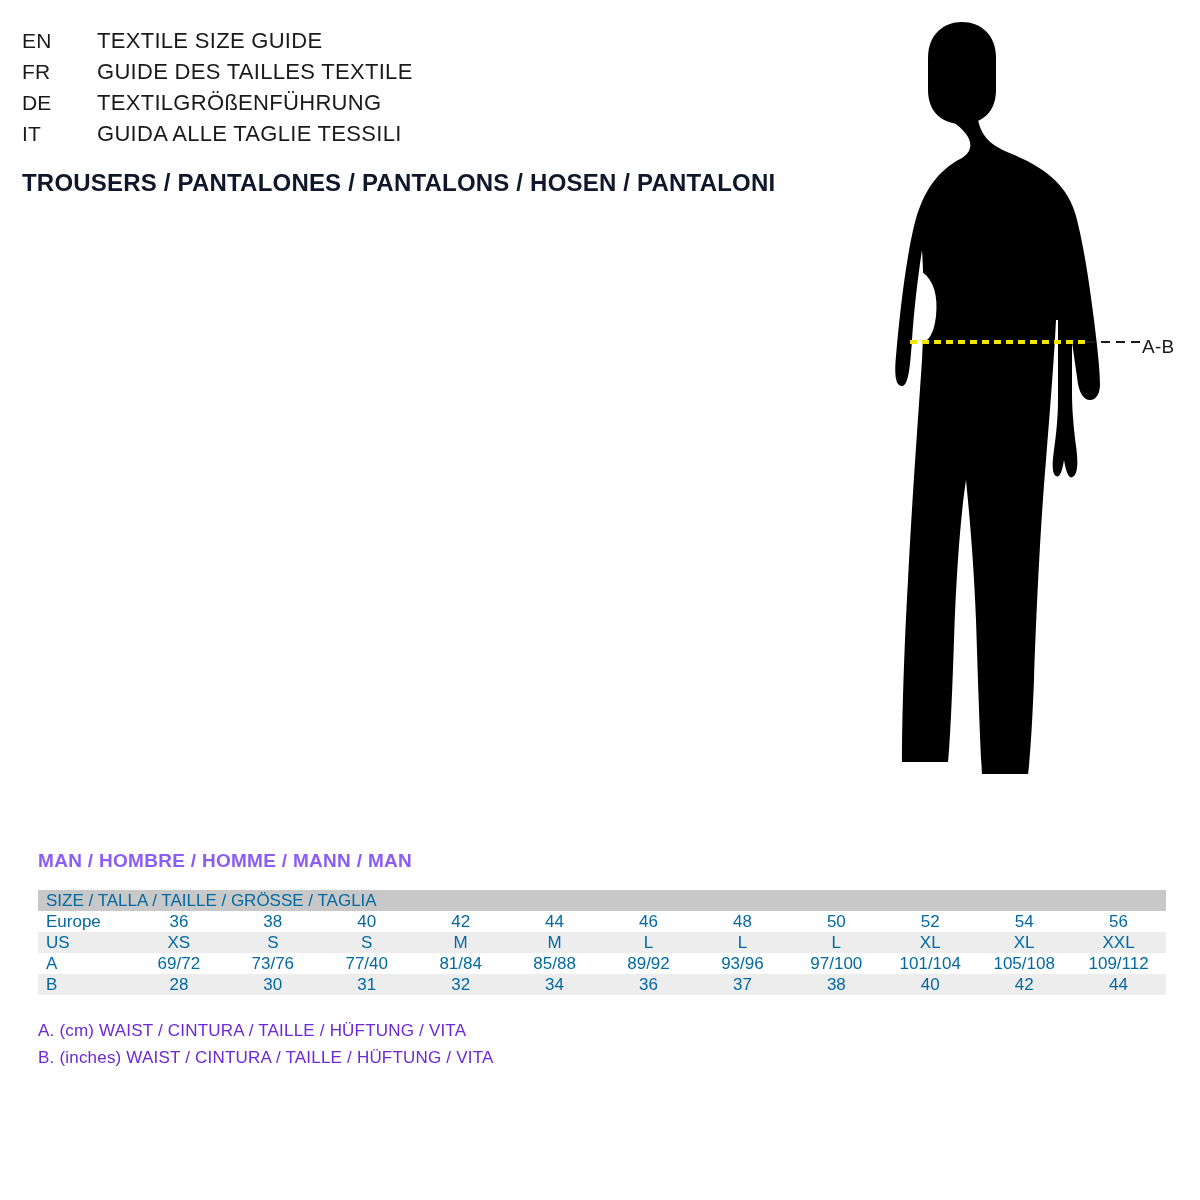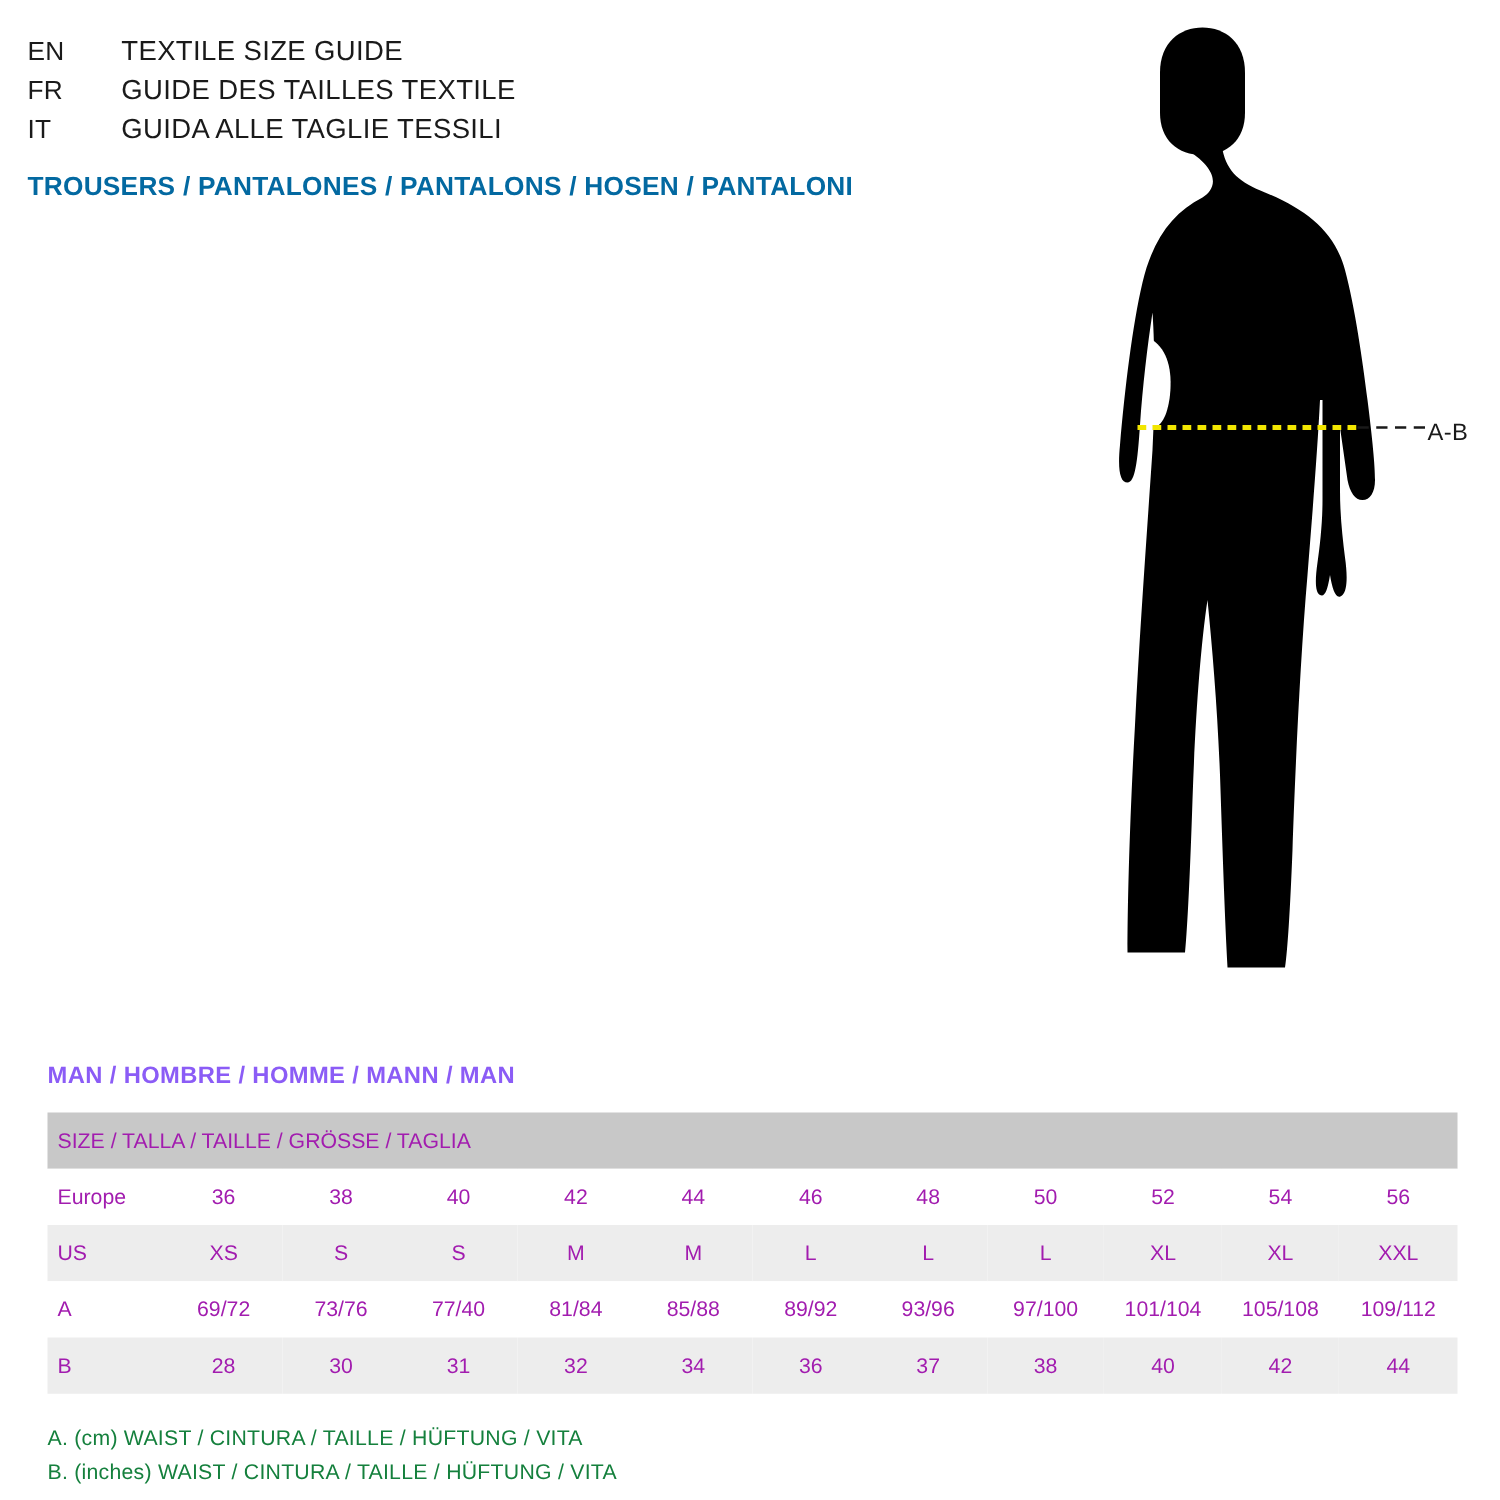--- a/index.html
+++ b/index.html
@@ -34,24 +34,24 @@
     letter-spacing: 0.2px;
     color: #1a1a1a;
   }
   .lang-text {
     font-size: 22px;
     letter-spacing: 0.3px;
     color: #1a1a1a;
   }
   .subtitle {
     margin-top: 17px;
-    font-size: 21px;
+    font-size: 24px;
     font-weight: bold;
     letter-spacing: 0.2px;
-    color: #0369a1;
+    color: #0f172a;
   }
 
   
   .figure-wrap {
     position: absolute;
     left: 810px;
     top: 20px;
     width: 380px;
     height: 790px;
   }
@@ -81,22 +81,22 @@
     color: #8b5cf6;
     margin-bottom: 18px;
   }
   table.size-table {
     border-collapse: collapse;
     width: 1128px;
     table-layout: fixed;
   }
   table.size-table td {
     font-size: 17px;
-    color: #a21caf;
-    padding: 12px;
+    color: #0369a1;
+    padding: 0;
     height: 21px;
     vertical-align: middle;
   }
   .row-header td {
     background: #c8c8c8;
     font-size: 17px;
     height: 33px;
   }
   .row-alt td {
     background: #ededed;
@@ -110,41 +110,45 @@
     width: 168px;
   }
   .cell-val {
     text-align: center;
   }
   .footnotes {
     margin-top: 22px;
   }
   .footnote {
     font-size: 17px;
-    color: #15803d;
+    color: #6d28d9;
     letter-spacing: 0.2px;
     line-height: 27px;
   }
 </style>
 </head>
 <body>
 
 <div class="header">
 
   <div class="lang-row">
     <span class="lang-code">EN</span>
     <span class="lang-text">TEXTILE SIZE GUIDE</span>
   </div>
 
 
   <div class="lang-row">
     <span class="lang-code">FR</span>
     <span class="lang-text">GUIDE DES TAILLES TEXTILE</span>
   </div>
 
+  <div class="lang-row">
+    <span class="lang-code">DE</span>
+    <span class="lang-text">TEXTILGRÖßENFÜHRUNG</span>
+  </div>
 
   <div class="lang-row">
     <span class="lang-code">IT</span>
     <span class="lang-text">GUIDA ALLE TAGLIE TESSILI</span>
   </div>
 
   <div class="subtitle">TROUSERS / PANTALONES / PANTALONS / HOSEN / PANTALONI</div>
 </div>
 
 <div class="figure-wrap">

